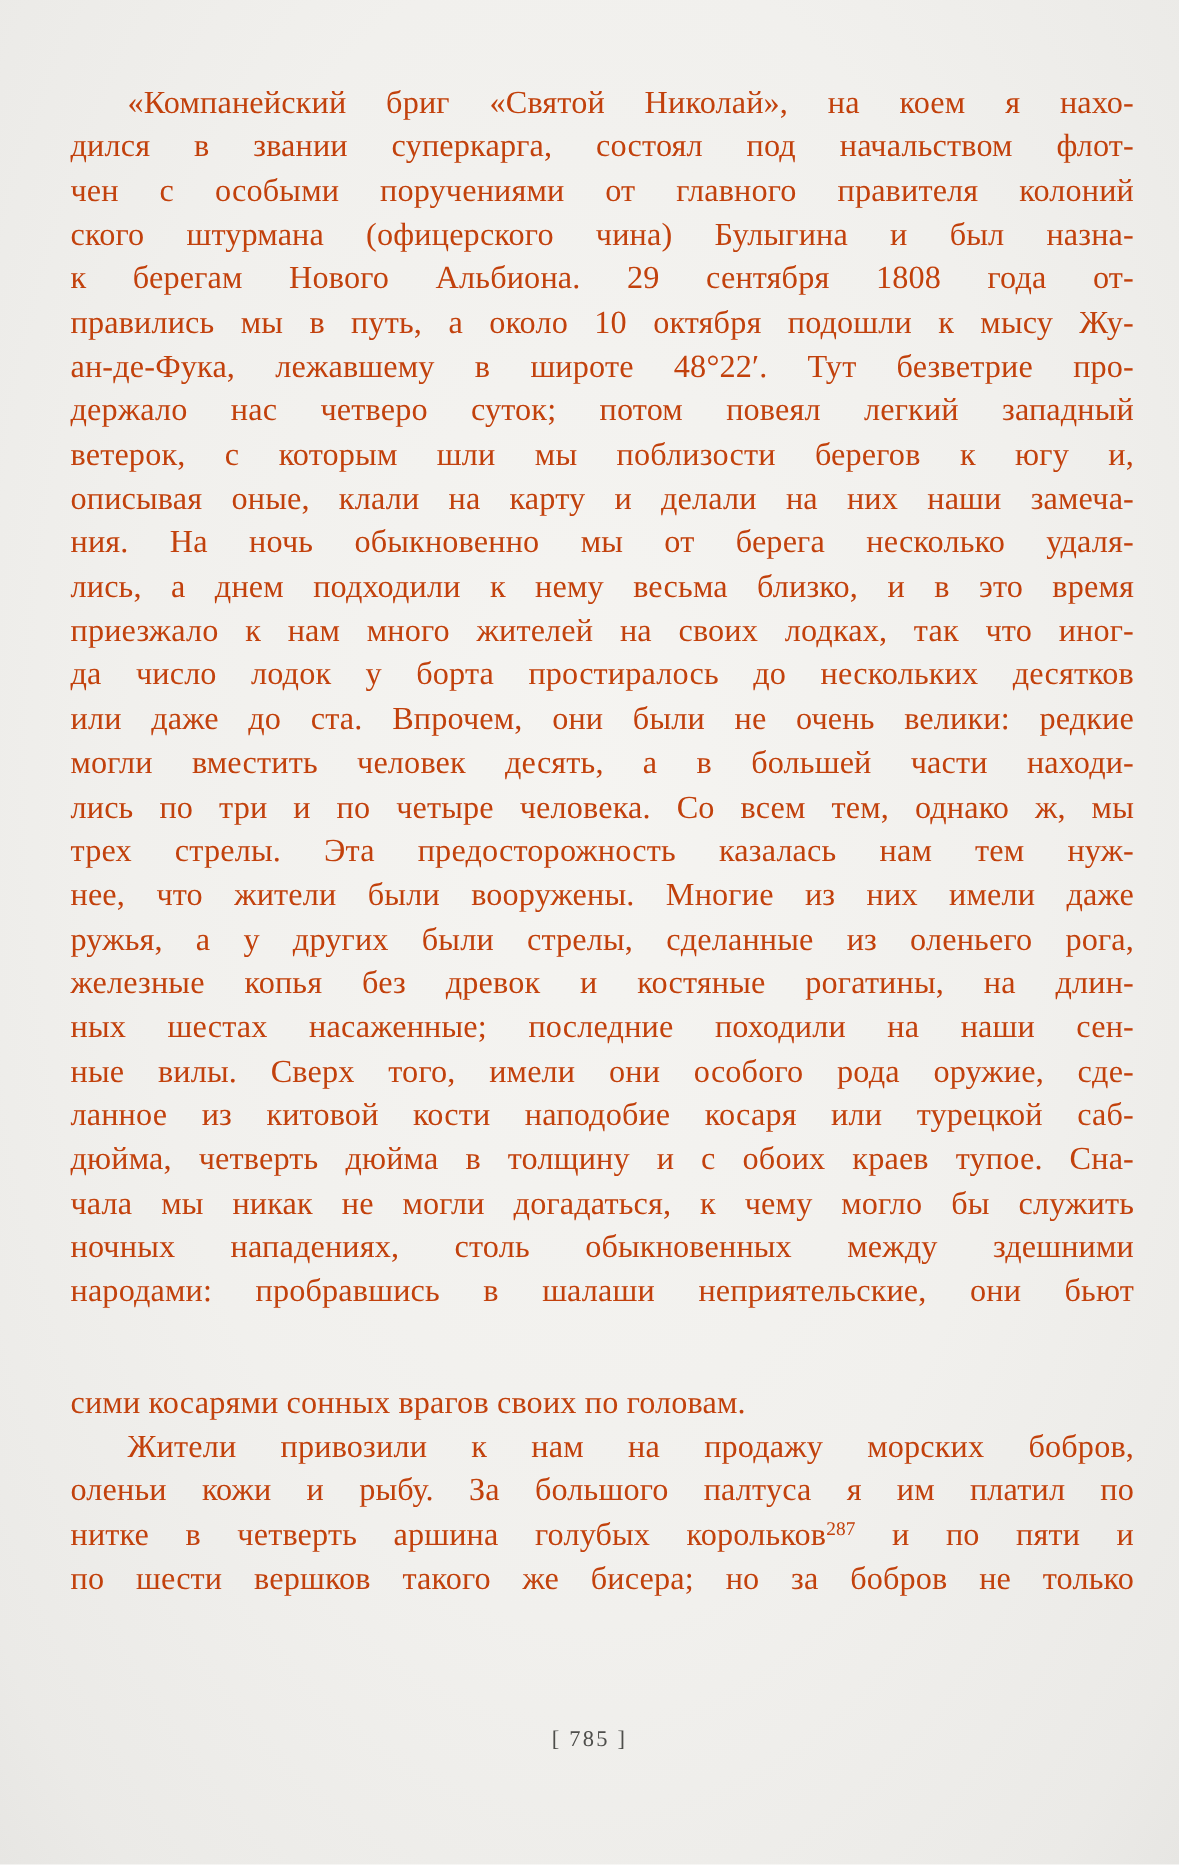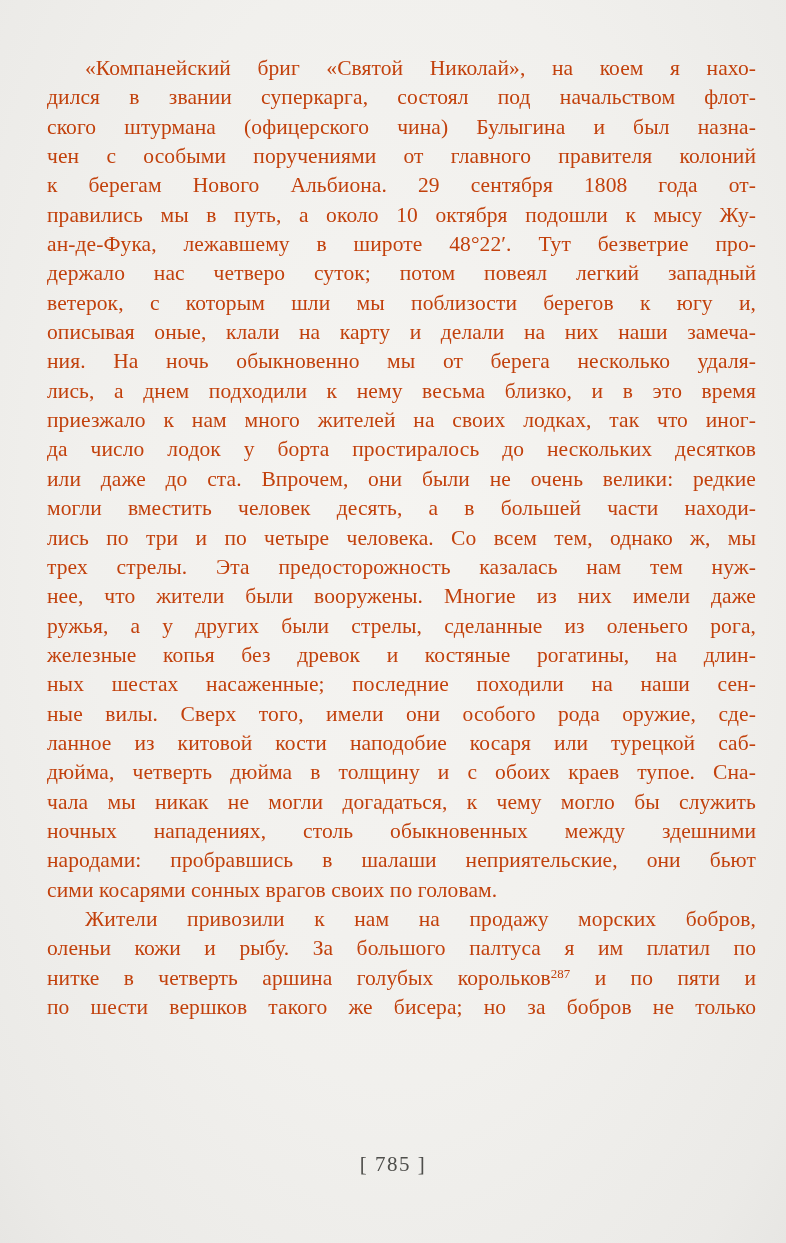--- a/index.html
+++ b/index.html
@@ -31,48 +31,49 @@
   .line {
     text-align: justify;
     text-align-last: justify;
     white-space: normal;
   }
   .line.indent {
     text-indent: 38px;
   }
   .line.flush-last {
     text-align-last: left;
+    margin-top: 45px;
   }
   .line sup {
     font-size: 0.6em;
     line-height: 0;
     vertical-align: baseline;
     position: relative;
     top: -0.5em;
   }
   .page-number {
     position: absolute;
     left: 0;
     top: 1152px;
     width: 100%;
     text-align: center;
     color: #4e4e4b;
-    font-size: 21px;
+    font-size: 15px;
     letter-spacing: 1.5px;
   }
 </style>
 </head>
 <body>
 
 <div class="page">
   <div class="text-block" id="text-block">
       <div class="line indent">«Компанейский бриг «Святой Николай», на коем я нахо-</div>
       <div class="line">дился в звании суперкарга, состоял под начальством флот-</div>
+      <div class="line">чен с особыми поручениями от главного правителя колоний</div>
       <div class="line">ского штурмана (офицерского чина) Булыгина и был назна-</div>
-      <div class="line">чен с особыми поручениями от главного правителя колоний</div>
       <div class="line">к берегам Нового Альбиона. 29 сентября 1808 года от-</div>
       <div class="line">правились мы в путь, а около 10 октября подошли к мысу Жу-</div>
       <div class="line">ан-де-Фука, лежавшему в широте 48°22′. Тут безветрие про-</div>
       <div class="line">держало нас четверо суток; потом повеял легкий западный</div>
       <div class="line">ветерок, с которым шли мы поблизости берегов к югу и,</div>
       <div class="line">описывая оные, клали на карту и делали на них наши замеча-</div>
       <div class="line">ния. На ночь обыкновенно мы от берега несколько удаля-</div>
       <div class="line">лись, а днем подходили к нему весьма близко, и в это время</div>
       <div class="line">приезжало к нам много жителей на своих лодках, так что иног-</div>
       <div class="line">да число лодок у борта простиралось до нескольких десятков</div>

